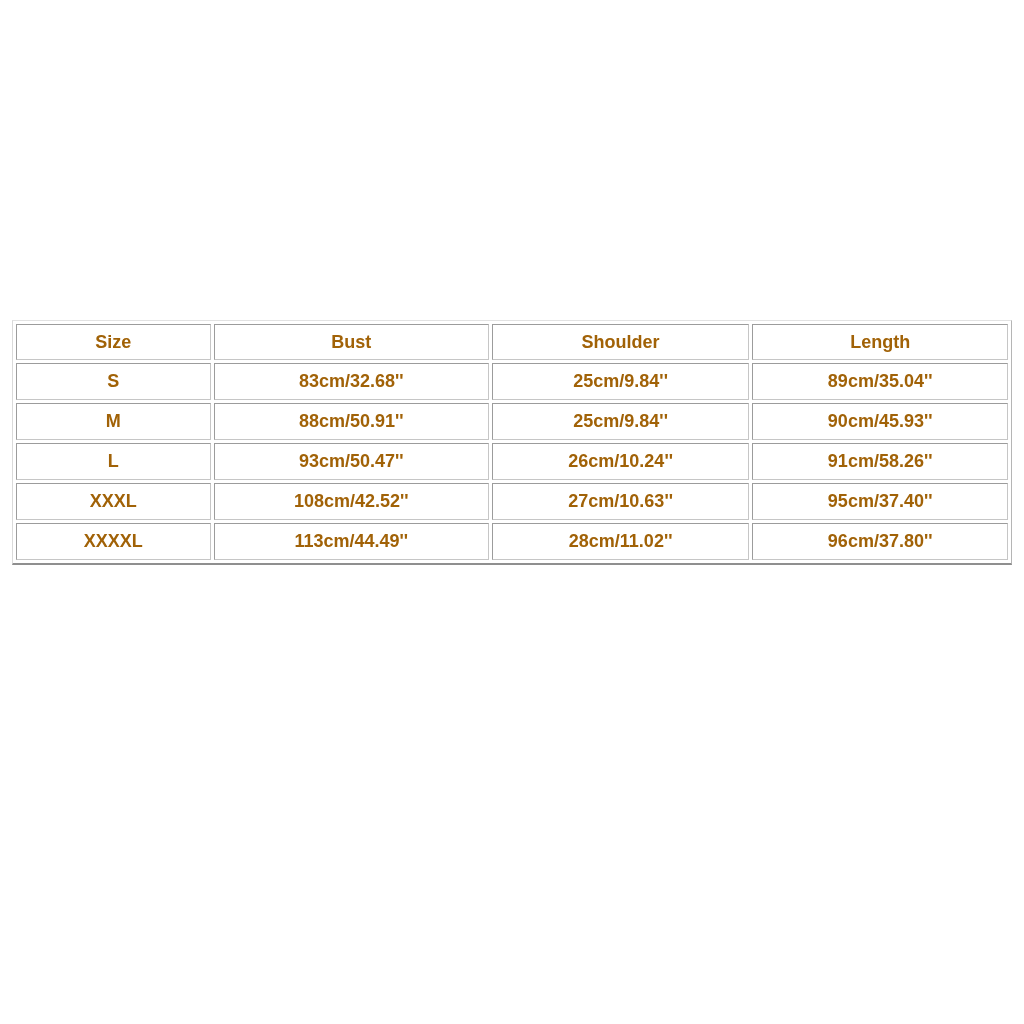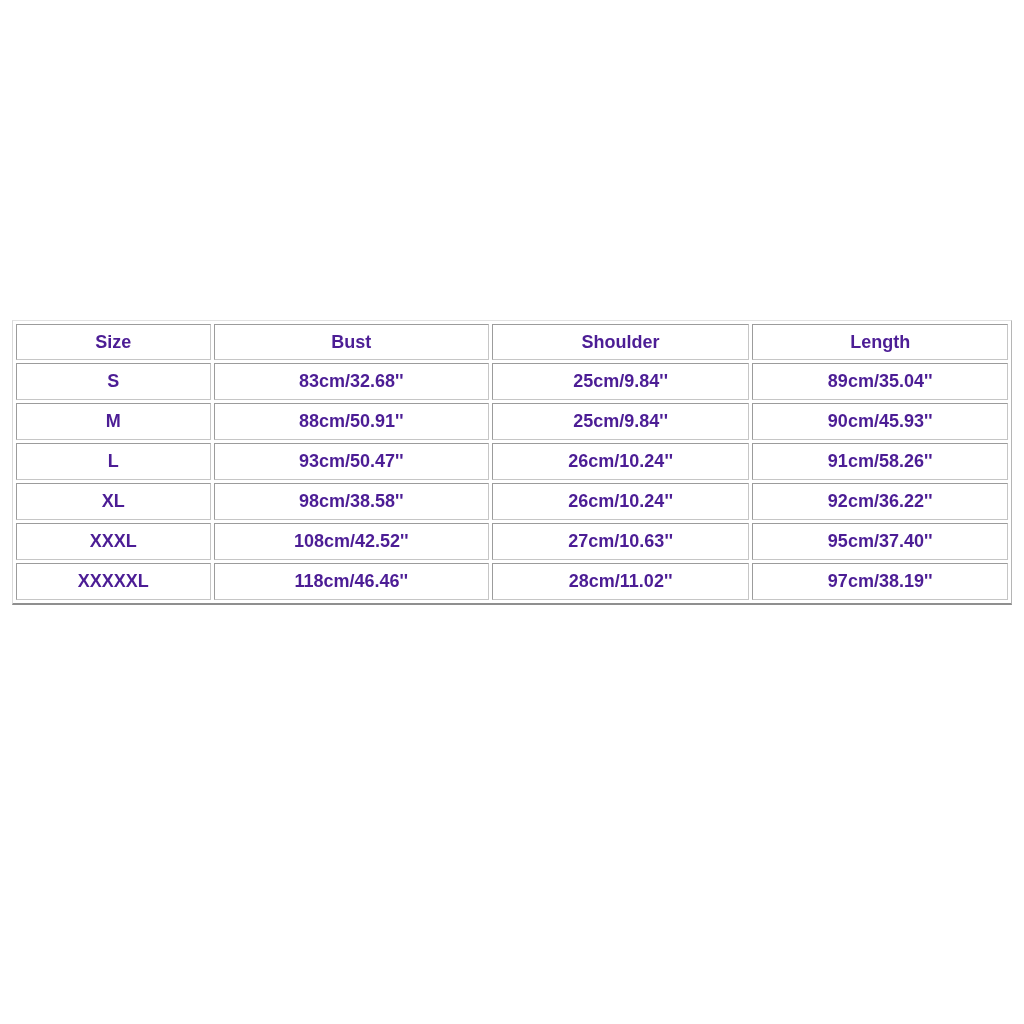--- a/index.html
+++ b/index.html
@@ -30,21 +30,21 @@
   }
   table.size-chart th,
   table.size-chart td {
     border: 1px solid;
     border-color: #9c9c9c #c6c6c6 #c6c6c6 #9c9c9c;
     background: #ffffff;
     text-align: center;
     vertical-align: middle;
     font-size: 18px;
     font-weight: 700;
-    color: #4c1d95;
+    color: #a16207;
     padding: 0;
     overflow: hidden;
     white-space: nowrap;
   }
   table.size-chart thead tr { height: 36px; }
   table.size-chart tbody tr { height: 37px; }
   col.c-size     { width: 19.8%; }
   col.c-bust     { width: 28.0%; }
   col.c-shoulder { width: 26.2%; }
   col.c-length   { width: 26.0%; }
@@ -81,32 +81,26 @@
         <td>25cm/9.84''</td>
         <td>90cm/45.93''</td>
       </tr>
       <tr>
         <td>L</td>
         <td>93cm/50.47''</td>
         <td>26cm/10.24''</td>
         <td>91cm/58.26''</td>
       </tr>
       <tr>
-        <td>XL</td>
-        <td>98cm/38.58''</td>
-        <td>26cm/10.24''</td>
-        <td>92cm/36.22''</td>
-      </tr>
-      <tr>
         <td>XXXL</td>
         <td>108cm/42.52''</td>
         <td>27cm/10.63''</td>
         <td>95cm/37.40''</td>
       </tr>
       <tr>
-        <td>XXXXXL</td>
-        <td>118cm/46.46''</td>
+        <td>XXXXL</td>
+        <td>113cm/44.49''</td>
         <td>28cm/11.02''</td>
-        <td>97cm/38.19''</td>
+        <td>96cm/37.80''</td>
       </tr>
     </tbody>
   </table>
 </div>
 
 </body></html>

